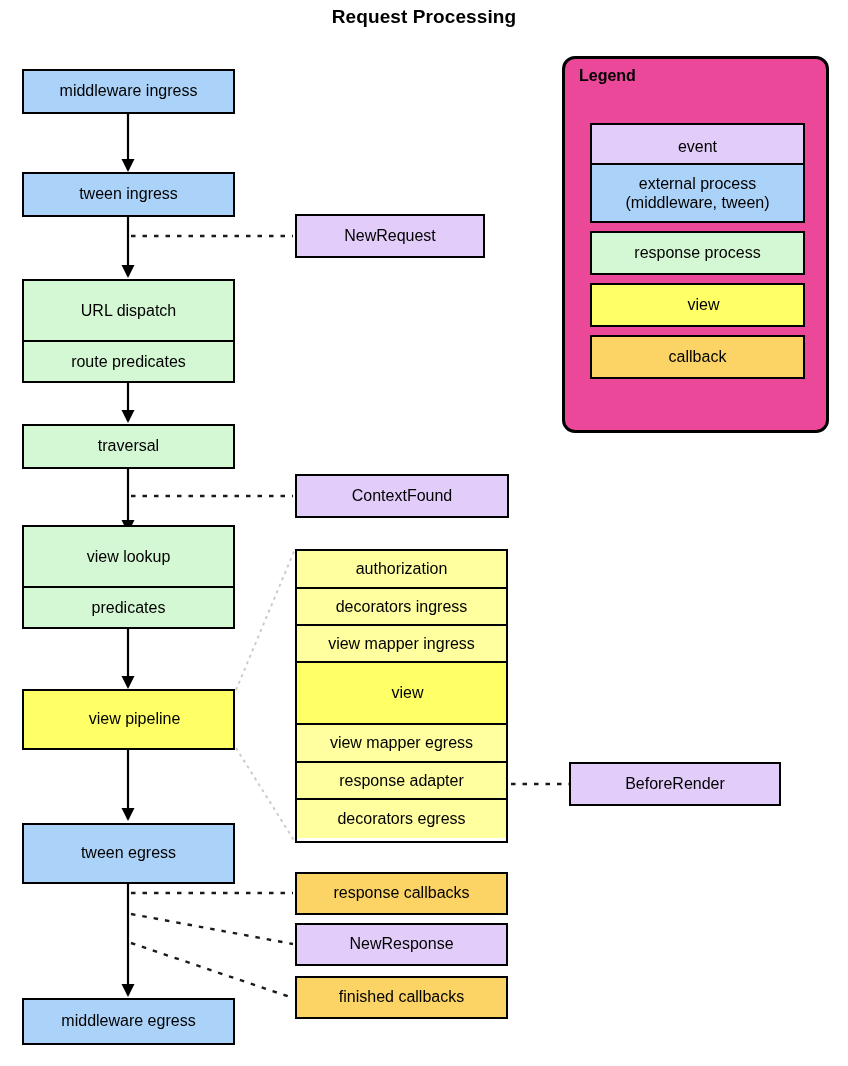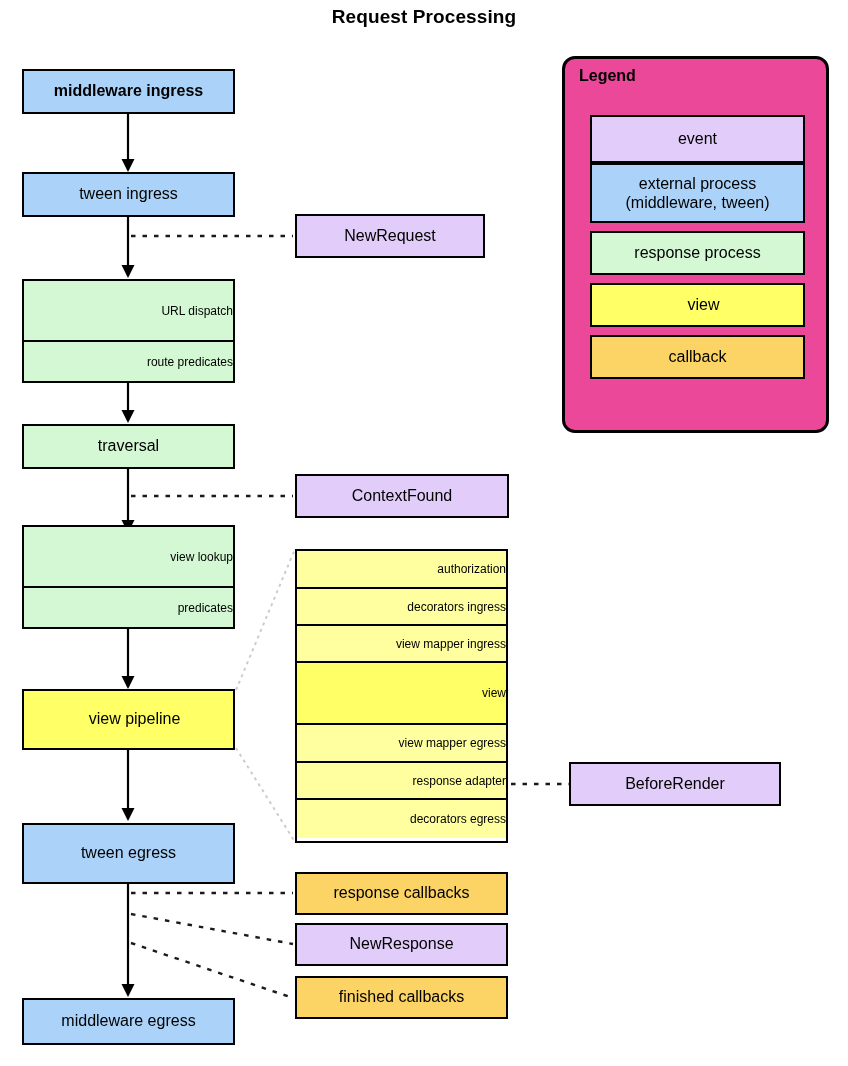--- a/index.html
+++ b/index.html
@@ -52,22 +52,22 @@
     position: absolute;
     box-sizing: border-box;
     border: 2.5px solid #000000;
     display: flex;
     flex-direction: column;
   }
   .stack > .cell {
     box-sizing: border-box;
     display: flex;
     align-items: center;
-    justify-content: flex-end;
-    font-size: 12px;
+    justify-content: center;
+    font-size: 16px;
     text-align: center;
     white-space: nowrap;
     border-bottom: 2.5px solid #000000;
   }
   .stack > .cell:last-child { border-bottom: none; }
 
   .c-external { background: #abd3f9; }
   .c-internal { background: #d4f8d4; }
   .c-event    { background: #e2ccfa; }
   .c-view     { background: #ffff66; padding-left: 12px; }
@@ -140,21 +140,21 @@
       <line x1="131" y1="914" x2="293" y2="944"></line>
       <line x1="131" y1="943" x2="293" y2="998"></line>
     </g>
 
     <g stroke="#cccccc" stroke-width="2" fill="none" stroke-dasharray="3 4">
       <line x1="236" y1="690" x2="295" y2="549"></line>
       <line x1="236" y1="748" x2="295" y2="842"></line>
     </g>
   </svg>
 
-  <div class="node c-external" style="left:22px; top:69px; width:213px; height:45px;font-weight:bold;">
+  <div class="node c-external" style="left:22px; top:69px; width:213px; height:45px;">
     <span>middleware ingress</span>
   </div>
 
   <div class="node c-external" style="left:22px; top:172px; width:213px; height:45px;">
     <span>tween ingress</span>
   </div>
 
   <div class="stack" style="left:22px; top:279px; width:213px; height:104px;">
     <div class="cell c-internal" style="height:62px;">
       <span>URL dispatch</span>
@@ -233,21 +233,21 @@
     <span>response callbacks</span>
   </div>
 
   <div class="node c-callback" style="left:295px; top:976px; width:213px; height:43px;">
     <span>finished callbacks</span>
   </div>
 
   <div class="legend">
     <div class="legend-title">Legend</div>
 
-    <div class="legend-swatch c-event" style="top:56px; height:48px;">
+    <div class="legend-swatch c-event" style="top:64px; height:48px;">
       <span>event</span>
     </div>
 
     <div class="legend-swatch c-external" style="top:104px; height:60px;">
       <span>external process
 (middleware, tween)</span>
     </div>
 
     <div class="legend-swatch c-internal" style="top:172px; height:44px;">
       <span>response process</span>

